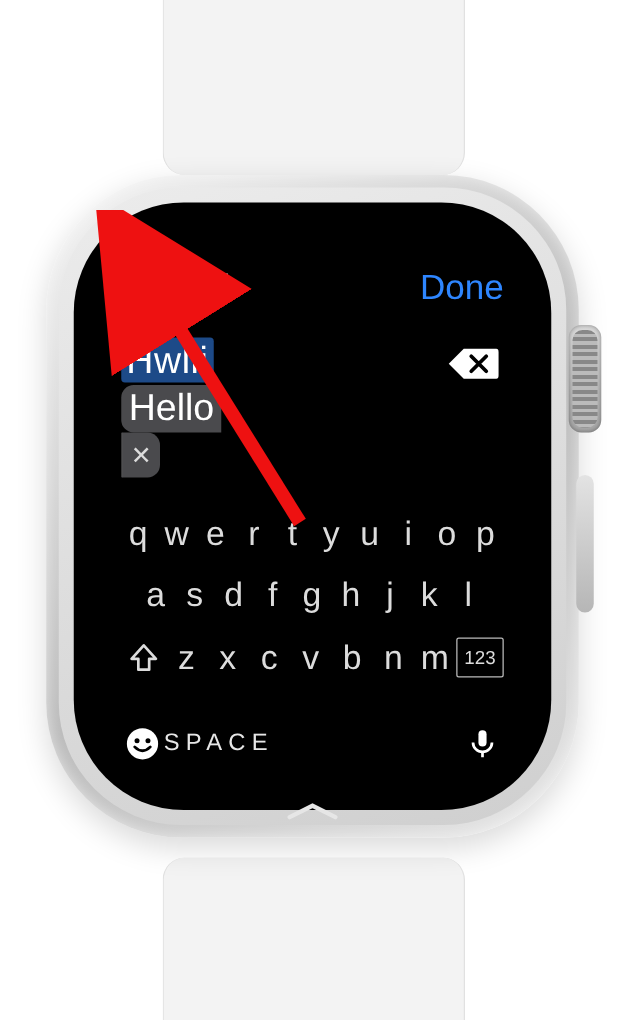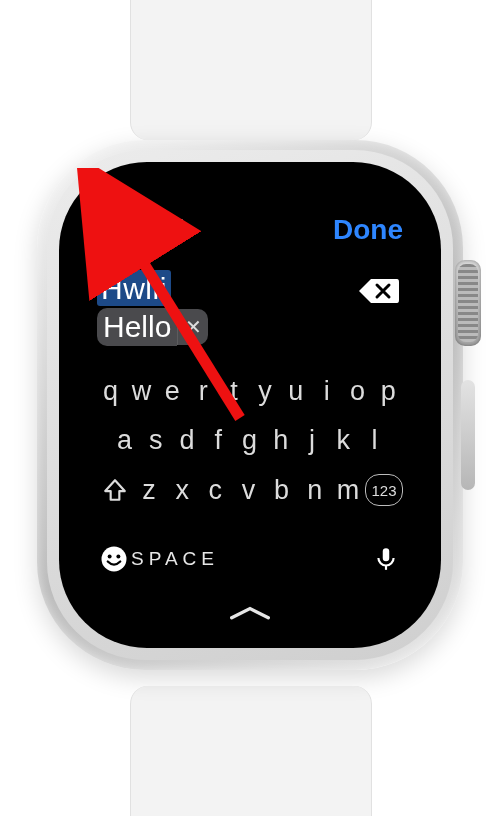--- a/index.html
+++ b/index.html
@@ -86,34 +86,34 @@
     padding: 42px 28px 24px;
     box-sizing: border-box;
     display: flex;
     flex-direction: column;
     font-size: 22px;
   }
 
   
   .topbar { display:flex; justify-content:space-between; font-size:28px; }
   .topbar .cancel { color:#fff; font-weight:400; }
-  .topbar .done   { color:#2e86ff; font-weight:700; }
+  .topbar .done   { color:#2e86ff; font-weight:400; }
 
   
   .textwrap { margin-top:24px; position:relative; }
   .typed {
     display:inline-block;
     background:#1d4a88;
     color:#fff;
     padding:2px 4px 0;
     font-size:30px;
     letter-spacing:.5px;
     border-radius:3px;
   }
-  .sugg-row { display:flex; align-items:center; margin-top:2px; }
+  .sugg-row { display:flex; align-items:flex-start; margin-top:2px;flex-direction:column; }
   .sugg {
     display:inline-block;
     background:#4a4a4d;
     color:#fff;
     font-size:30px;
     padding:2px 6px 2px 6px;
     border-radius:10px 0 0 10px;
   }
   .sugg-x {
     display:inline-flex;
@@ -135,21 +135,21 @@
   
   .kb { margin-top:30px; display:flex; flex-direction:column; gap:18px; color:#dcdcdc; }
   .kb-row { display:flex; justify-content:space-between; font-size:27px; font-weight:300; letter-spacing:1px; }
   .kb-row.mid { padding:0 14px; }
   .kb-row .key { width:28px; text-align:center; }
   .kb-row.bot { align-items:center; }
   .shift, .numkey {
     width:36px; height:30px;
     display:flex; align-items:center; justify-content:center;
   }
-  .numkey { border:1.5px solid #bcbcbc; border-radius:14px; font-size:15px; letter-spacing:0; }
+  .numkey { border:1.5px solid #bcbcbc; border-radius:2px; font-size:15px; letter-spacing:0; }
   .kb-bottom { margin-top:18px; display:flex; align-items:center; justify-content:space-between; }
   .emoji, .mic { width:34px; height:34px; display:flex; align-items:center; justify-content:center; }
   .space { flex:1; text-align:left; font-size:19px; letter-spacing:5px; color:#e6e6e6; }
   .chev { text-align:center; color:#e6e6e6; font-size:22px; margin-top:6px; }
 
   
   .arrow {
     position:absolute;
     pointer-events:none;
     left:50px; top:168px;

